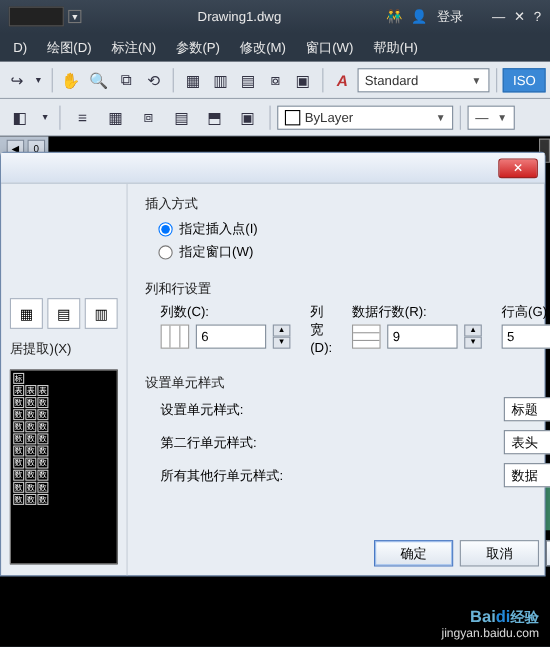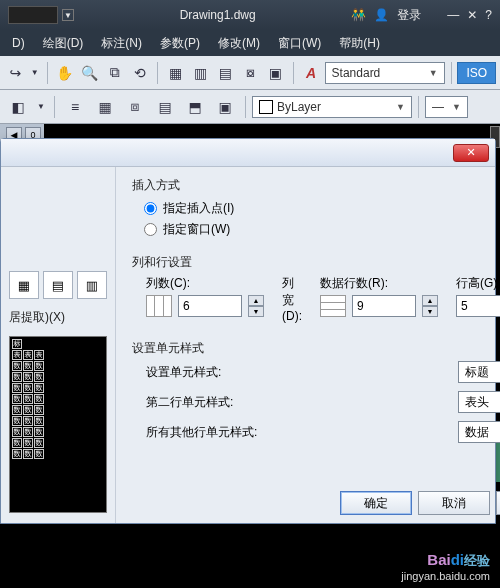--- a/index.html
+++ b/index.html
@@ -66,21 +66,21 @@
 .dropdown { width:106px; height:22px; border:1px solid #7d8997; background:#fff; display:flex; align-items:center; padding:0 6px; font-size:12px;}
 .dropdown .dd { margin-left:auto; font-size:9px; color:#444;}
 .dlgbtns { position:absolute; bottom:8px; right:12px; display:flex; gap:6px;}
 .dlgbtns button { width:72px; height:24px; border:1px solid #8a95a3; background:linear-gradient(#fbfdff,#dfe6ef); font-size:12px; cursor:pointer;}
 .dlgbtns button.def { border:1px solid #4a79c4; box-shadow:0 0 0 1px #9ec0ee inset;}
 .rowunit { font-size:12px; margin-left:4px;}
 
 
 .watermark { position:absolute; bottom:6px; right:10px; color:#fff; font-size:11px; text-align:right; opacity:.85;}
 .watermark .big { font-size:15px; font-weight:bold;}
-.watermark .big span { color:#f0abfc;}
+.watermark .big span { color:#7dd3fc;}
 .greentab { position:absolute; right:0; top:422px; width:22px; height:60px; background:#5fd6a3; border-radius:4px 0 0 4px; opacity:.7;}
 .rhandle { position:absolute; right:0; top:126px; width:10px; height:22px; background:#333; border:1px solid #888;}
 </style>
 </head>
 <body>
 
 <div class="titlebar">
   <div class="box"></div>
   <div class="dd">▼</div>
   <div class="filename">Drawing1.dwg</div>

